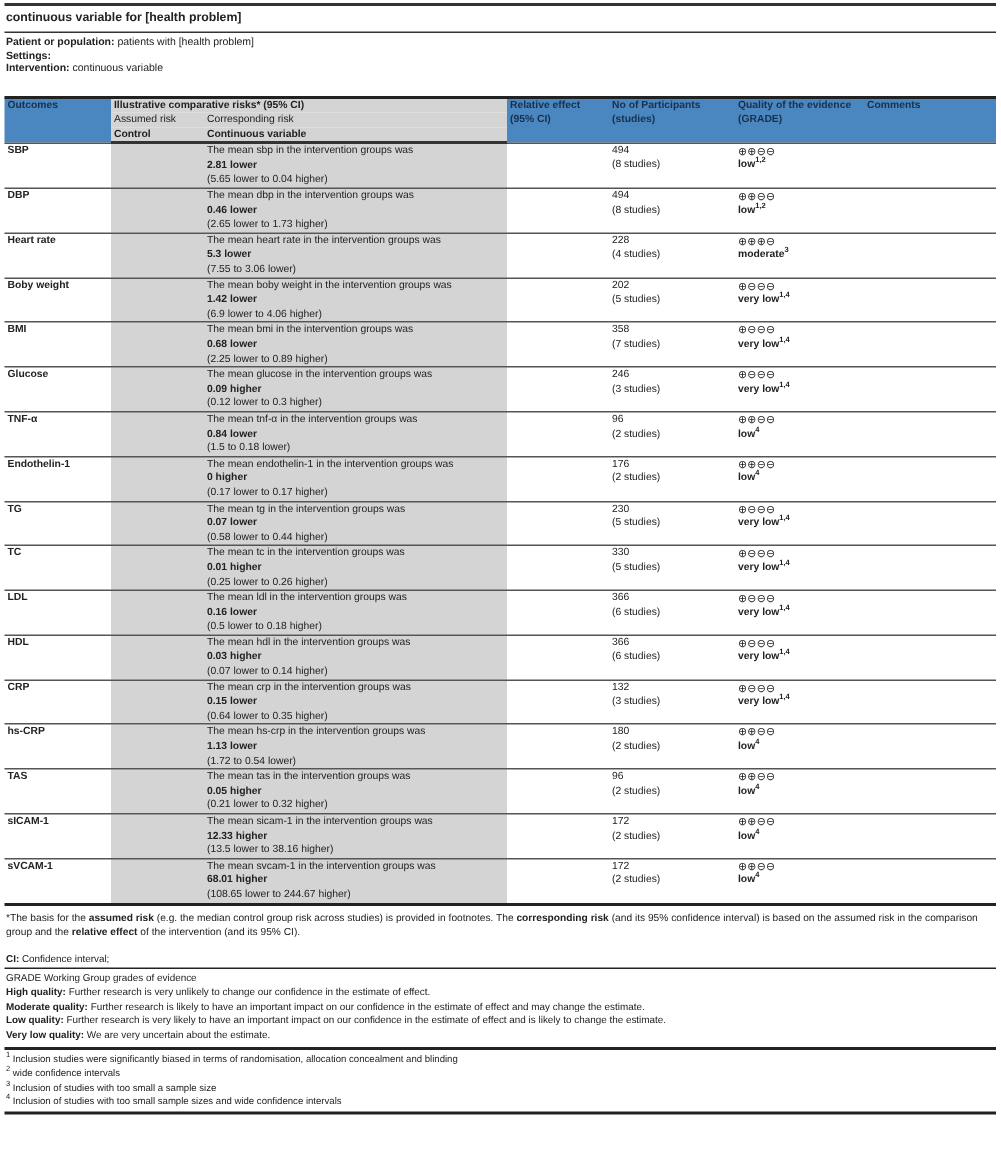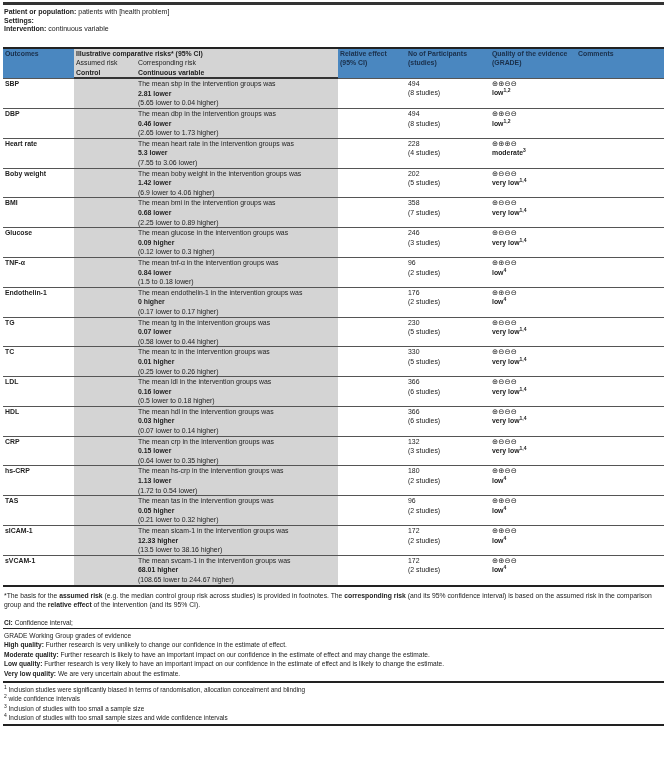--- a/index.html
+++ b/index.html
@@ -28,20 +28,21 @@
   .foot1 b { font-weight: bold; }
   .ci { padding: 9px 1px 2px 1px; font-size: 6.6px; border-bottom: 1px solid #222; }
   .grade { padding: 2px 1px 2px 1px; line-height: 9.6px; font-size: 6.6px; border-bottom: 2px solid #222; }
   .notes { padding: 2px 1px 1px 1px; line-height: 9.6px; font-size: 6.4px; border-bottom: 2px solid #222; }
 </style>
 </head>
 <body>
 
 <div class="page">
   <div class="topline"></div>
+  <div class="title">continuous variable for [health problem]</div>
   <div class="rule"></div>
   <div class="meta">
     <div><b>Patient or population:</b> <span>patients with [health problem]</span></div>
     <div><b>Settings:</b></div>
     <div><b>Intervention:</b> <span>continuous variable</span></div>
   </div>
 
   <table class="sof">
     <colgroup>
       <col style="width:71px">

